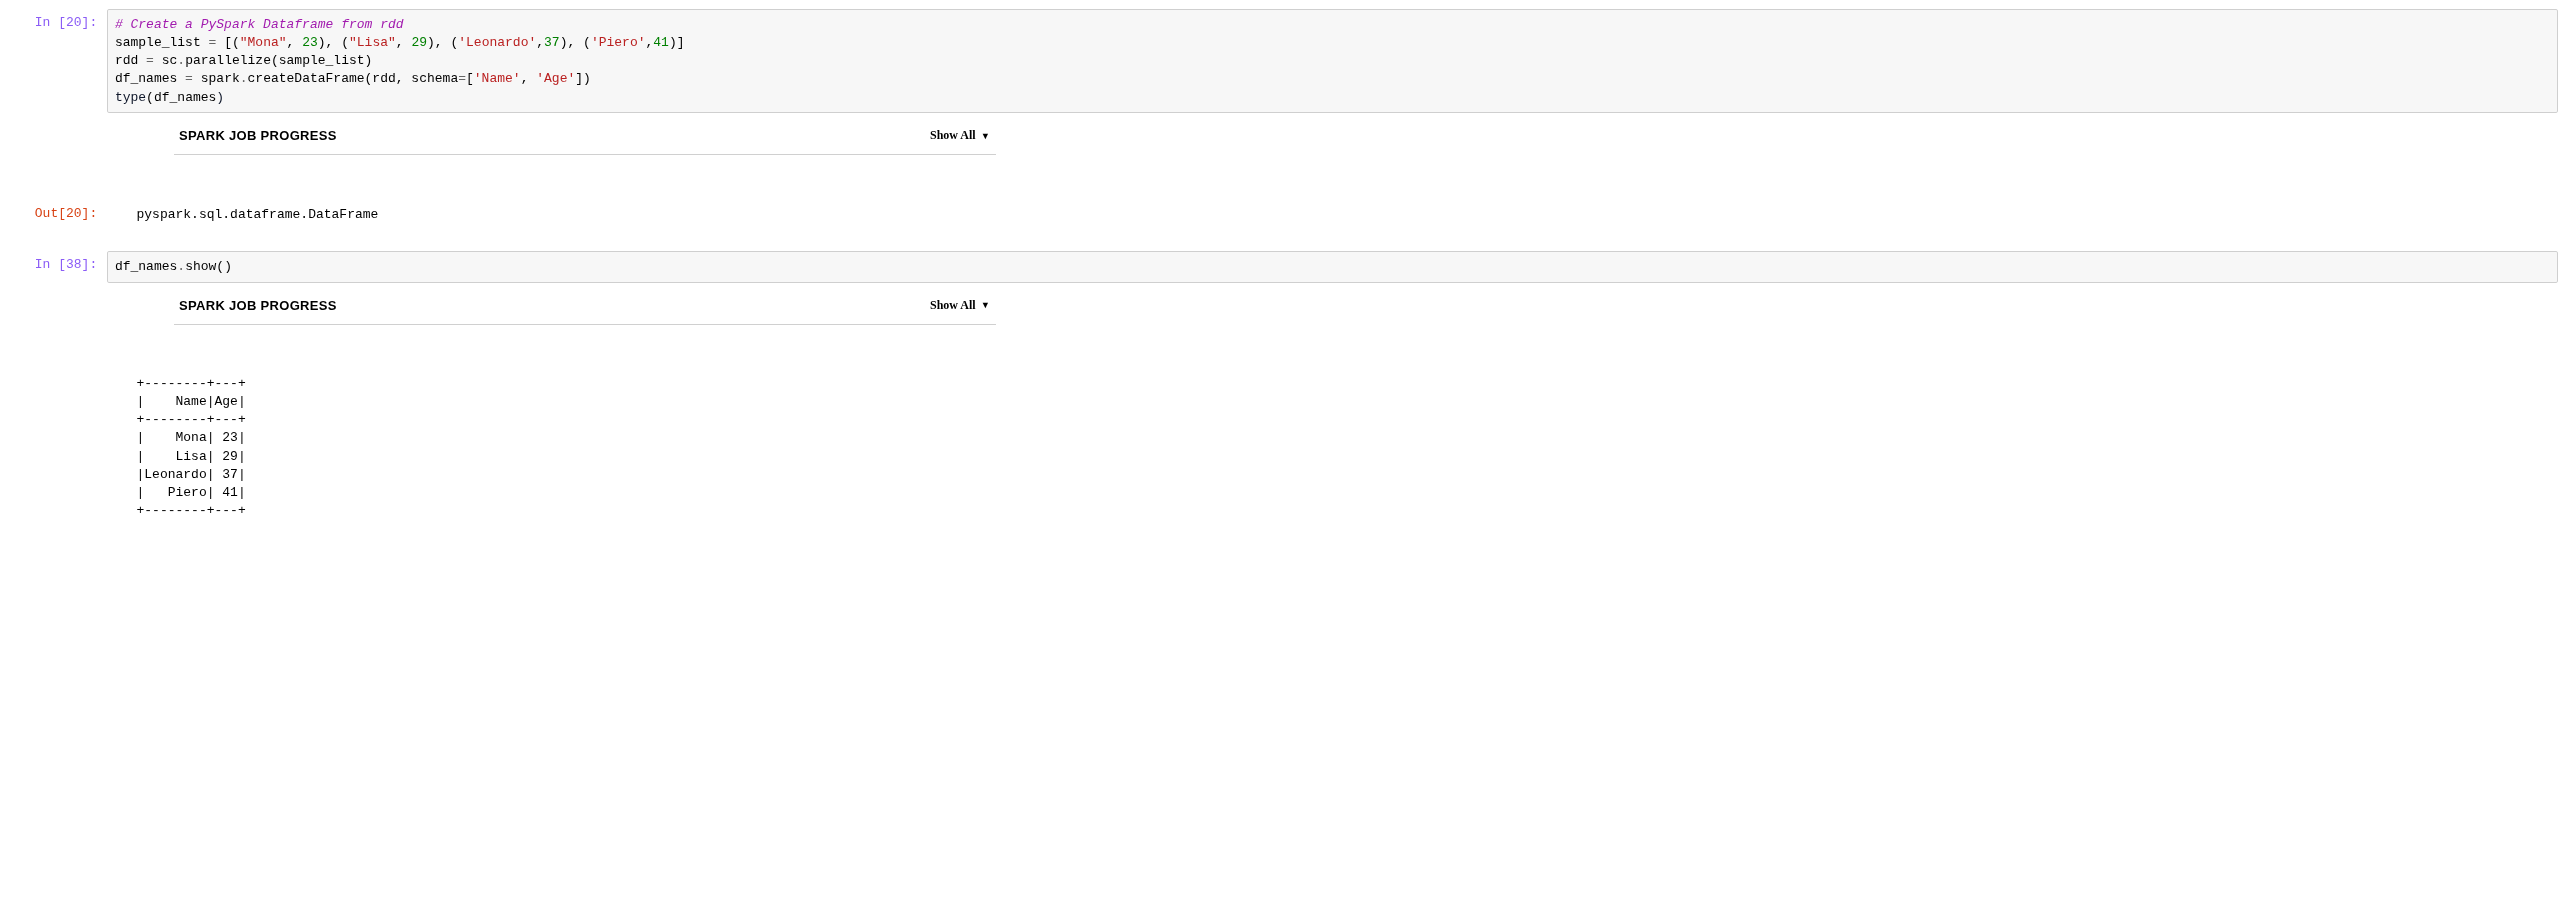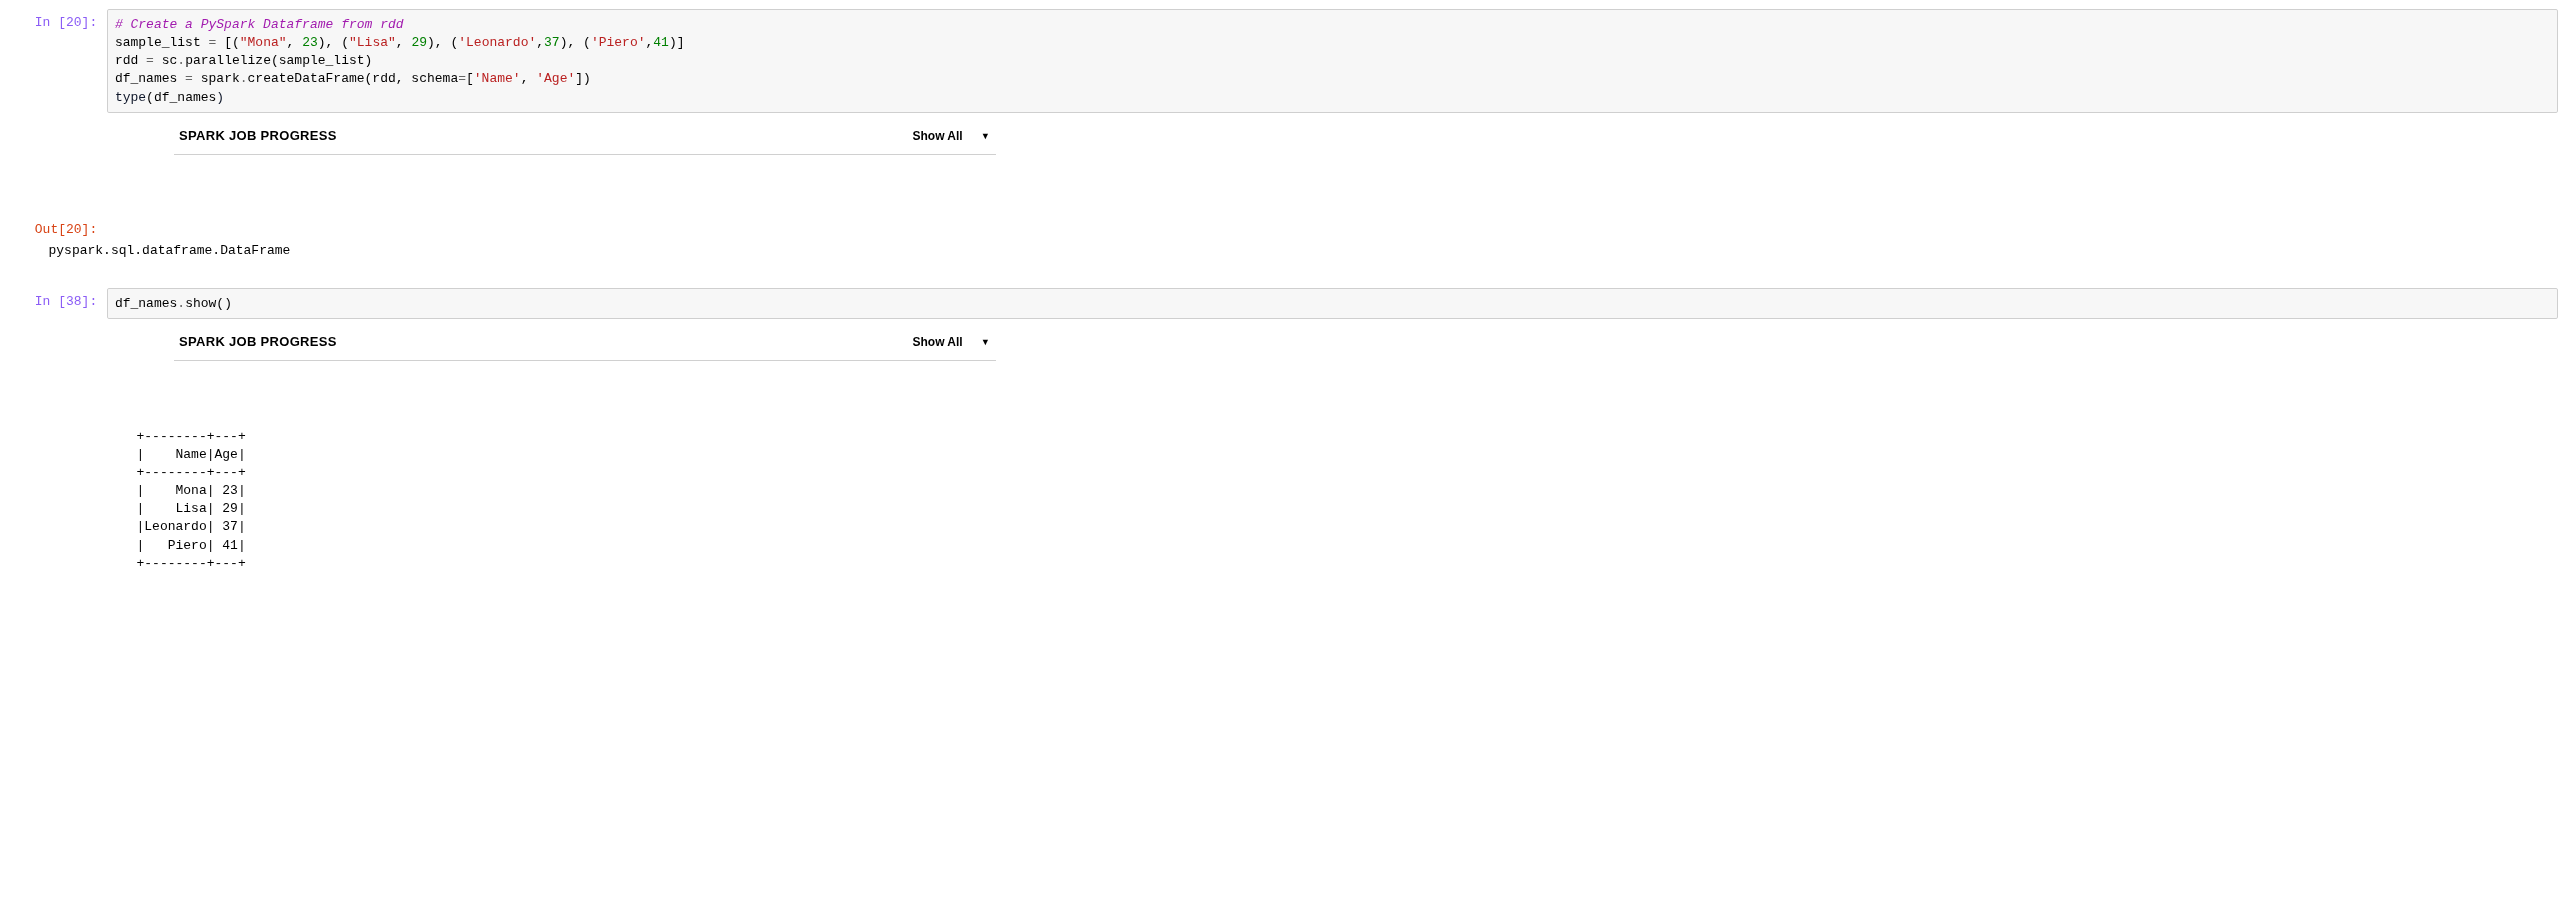--- a/index.html
+++ b/index.html
@@ -57,37 +57,38 @@
   .tok-num { color: #008000; }
   .tok-builtin { color: #0f172a; }
   .progress-wrap {
     flex: 1;
     padding: 0 0 0 67px;
     max-width: 889px;
   }
   .progress-bar {
     display: flex;
     justify-content: space-between;
-    align-items: flex-end;
+    align-items: flex-start;
     padding: 13px 5.6px 11px 5.6px;
     border-bottom: 0.9px solid #d0d0d0;
-    margin-bottom: 44px;
+    margin-bottom: 28px;
   }
   .progress-title {
     font-weight: 700;
     font-size: 13px;
     letter-spacing: 0.3px;
   }
   .show-all {
     font-size: 12px;
     font-weight: 700;
     cursor: pointer;
     display: flex;
     align-items: center;
-    gap: 18px;
+    gap: 5px;
+    font-family: Liberation Serif, serif;
   }
   .chevron-down { font-size: 9.3px; }
 </style>
 </head>
 <body>
 
 <div class="cell">
   <div class="prompt prompt-in">In [20]:</div>
   <div class="input-area">
     <pre class="code"><span class="tok-comment"># Create a PySpark Dataframe from rdd</span>
@@ -104,21 +105,21 @@
     <div class="progress-bar">
       <span class="progress-title">SPARK JOB PROGRESS</span>
       <span class="show-all">
         <span>Show All</span>
         <span class="chevron-down">▼</span>
       </span>
     </div>
   </div>
 </div>
 
-<div class="cell" style="margin-top:16.7px; margin-bottom:22px;flex-direction:column;">
+<div class="cell" style="margin-top:16.7px; margin-bottom:22px;">
   <div class="prompt prompt-out">Out[20]:</div>
   <div class="output-text">
     <pre class="plain">pyspark.sql.dataframe.DataFrame</pre>
   </div>
 </div>
 
 <div class="cell">
   <div class="prompt prompt-in">In [38]:</div>
   <div class="input-area">
     <pre class="code"><span>df_names</span><span class="tok-op">.</span><span>show()</span></pre>

